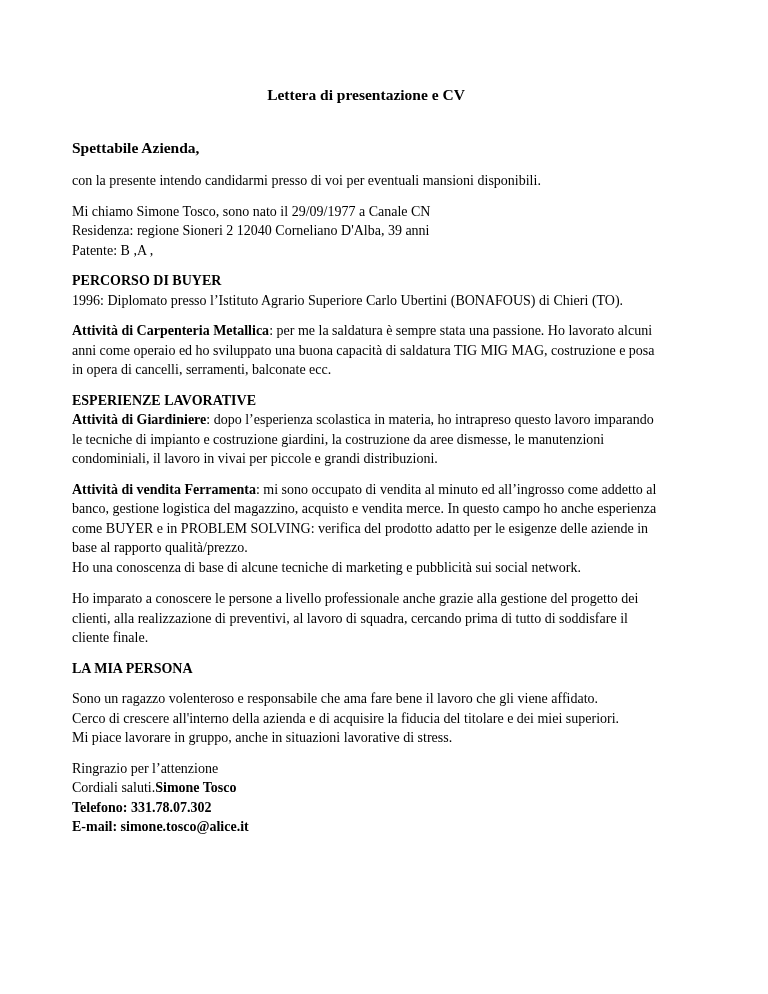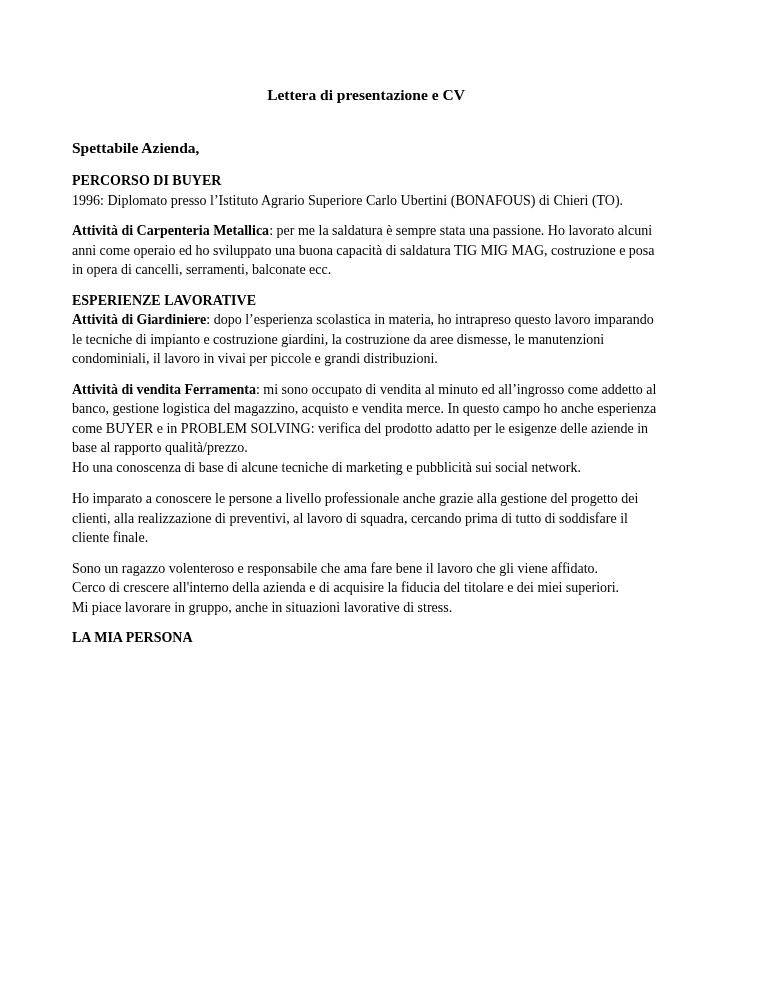--- a/index.html
+++ b/index.html
@@ -42,26 +42,34 @@
   .bold { font-weight: bold; }
   .reg { font-weight: normal; }
 </style>
 </head>
 <body>
 
 <div class="page">
   <div id="doc">
       <p class="blk title"><span class="bold">Lettera di presentazione e CV</span></p>
       <p class="blk salutation"><span class="bold">Spettabile Azienda,</span></p>
+      <p class="blk para"><span class="reg">con la presente intendo candidarmi presso di voi per eventuali mansioni disponibili.</span></p>
+      <p class="blk para"><span class="reg">Mi chiamo Simone Tosco, sono nato il 29/09/1977 a Canale CN
+Residenza: regione Sioneri 2 12040 Corneliano D'Alba, 39 anni
+Patente: B ,A ,</span></p>
       <p class="blk para"><span class="bold">PERCORSO DI BUYER</span><span class="reg">
 1996: Diplomato presso l’Istituto Agrario Superiore Carlo Ubertini (BONAFOUS) di Chieri (TO).</span></p>
       <p class="blk para"><span class="bold">Attività di Carpenteria Metallica</span><span class="reg">: per me la saldatura è sempre stata una passione. Ho lavorato alcuni anni come operaio ed ho sviluppato una buona capacità di saldatura TIG MIG MAG, costruzione e posa in opera di cancelli, serramenti, balconate ecc.</span></p>
       <p class="blk para"><span class="bold">ESPERIENZE LAVORATIVE</span><span class="reg">
 </span><span class="bold">Attività di Giardiniere</span><span class="reg">: dopo l’esperienza scolastica in materia, ho intrapreso questo lavoro imparando le tecniche di impianto e costruzione giardini, la costruzione da aree dismesse, le manutenzioni condominiali, il lavoro in vivai per piccole e grandi distribuzioni.</span></p>
       <p class="blk para"><span class="bold">Attività di vendita Ferramenta</span><span class="reg">: mi sono occupato di vendita al minuto ed all’ingrosso come addetto al banco, gestione logistica del magazzino, acquisto e vendita merce. In questo campo ho anche esperienza come BUYER e in PROBLEM SOLVING: verifica del prodotto adatto per le esigenze delle aziende in base al rapporto qualità/prezzo.
 Ho una conoscenza di base di alcune tecniche di marketing e pubblicità sui social network.</span></p>
       <p class="blk para para-gap"><span class="reg">Ho imparato a conoscere le persone a livello professionale anche grazie alla gestione del progetto dei clienti, alla realizzazione di preventivi, al lavoro di squadra, cercando prima di tutto di soddisfare il cliente finale.</span></p>
+      <p class="blk heading"><span class="bold">LA MIA PERSONA</span></p>
       <p class="blk para"><span class="reg">Sono un ragazzo volenteroso e responsabile che ama fare bene il lavoro che gli viene affidato.
 Cerco di crescere all'interno della azienda e di acquisire la fiducia del titolare e dei miei superiori.
 Mi piace lavorare in gruppo, anche in situazioni lavorative di stress.</span></p>
-      <p class="blk heading"><span class="bold">LA MIA PERSONA</span></p>
+      <p class="blk para"><span class="reg">Ringrazio per l’attenzione
+Cordiali saluti.</span><span class="bold">Simone Tosco
+Telefono: 331.78.07.302
+E-mail: simone.tosco@alice.it</span></p>
     </div>
 </div>
 
 </body></html>

